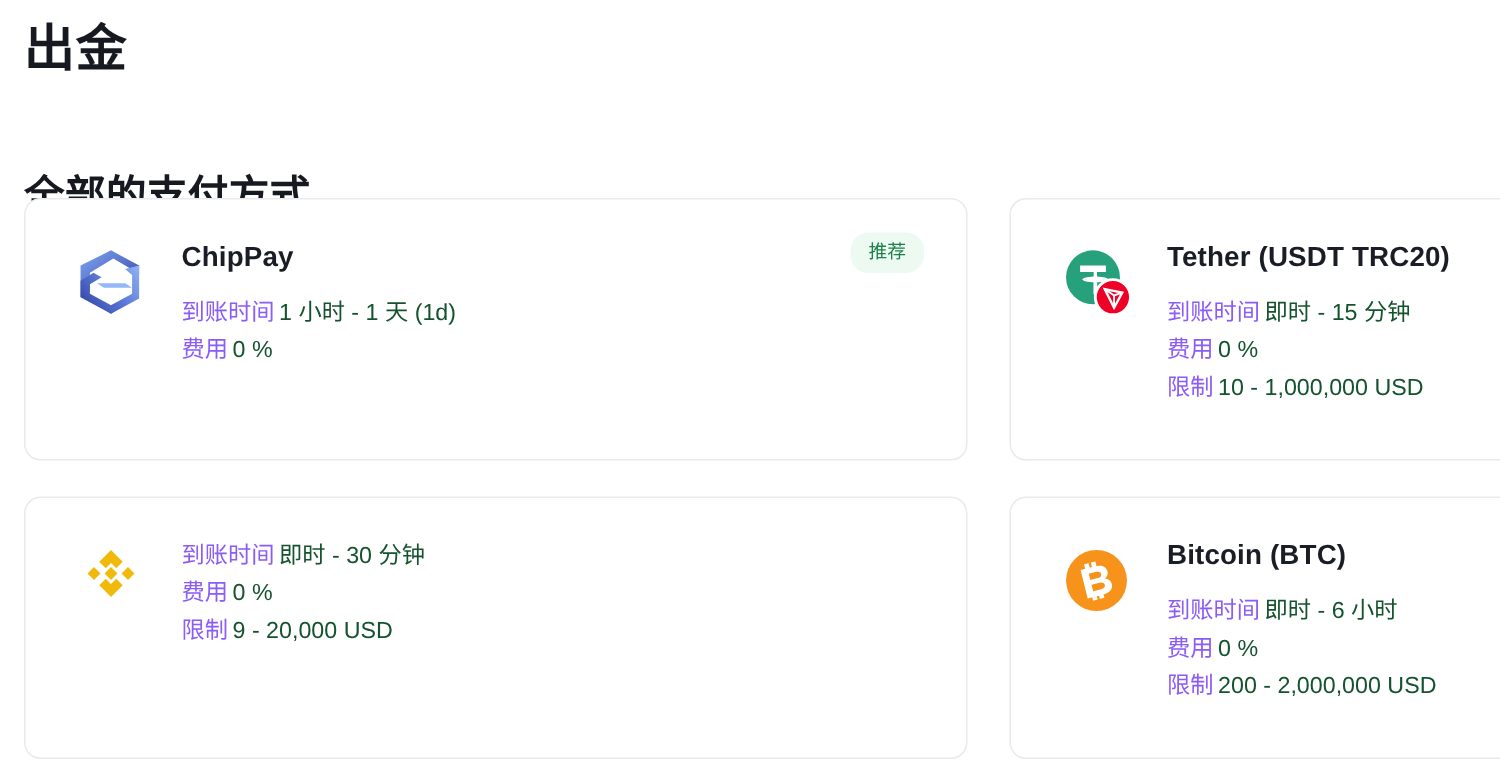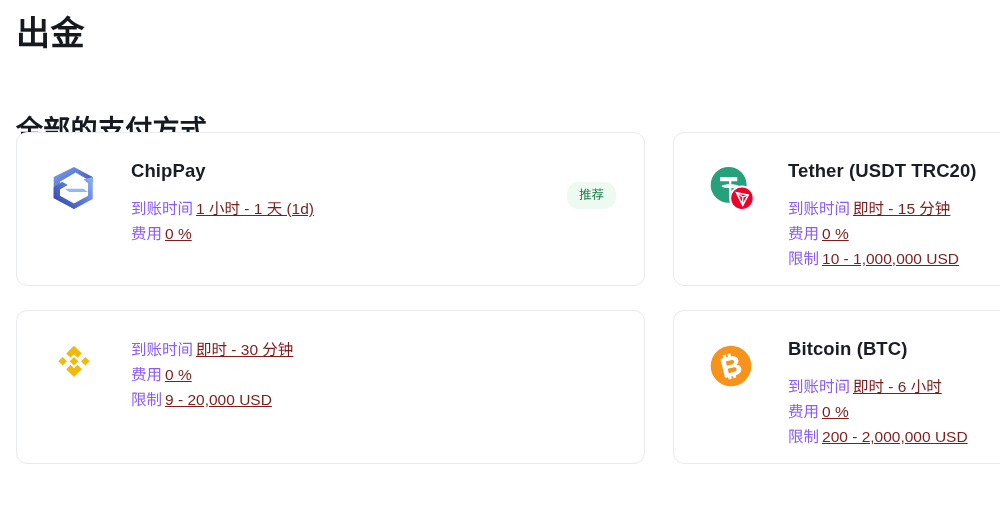--- a/index.html
+++ b/index.html
@@ -55,28 +55,28 @@
     top: 132px;
     width: 1313px;       
     display: grid;
     grid-template-columns: 629px 629px;
     column-gap: 28px;
     row-gap: 24px;
   }
 
   .pay-card {
     position: relative;
-    height: 154px;
+    height: 175px;
     background: #ffffff;
     border: 1px solid #e9eaec;
     border-radius: 11px;
     padding: 24px 20px 36px 32px;
     display: flex;
     align-items: flex-start;
-    gap: 32px;
+    gap: 22px;
   }
 
   .card-icon {
     flex: 0 0 auto;
     width: 50px;
     height: 50px;
     margin-top: 6px;
     position: relative;
   }
   .card-icon svg { display: block; width: 50px; height: 50px; }
@@ -101,27 +101,26 @@
     font-size: 15.5px;
     line-height: 25px;
     color: #2b2f38;
     white-space: nowrap;
   }
   .card-line .lbl {
     color: #8b5cf6;
     margin-right: 3px;
   }
   .card-line .val {
-    color: #7f1d1d;
-    text-decoration: underline;
+    color: #14532d;
   }
 
   .badge {
     position: absolute;
-    top: 49px;
+    top: 22px;
     right: 28px;
     background: #edfaf2;
     color: #1d7f4c;
     font-size: 12.5px;
     font-weight: 500;
     line-height: 1;
     padding: 7px 12px;
     border-radius: 12px;
     white-space: nowrap;
   }

